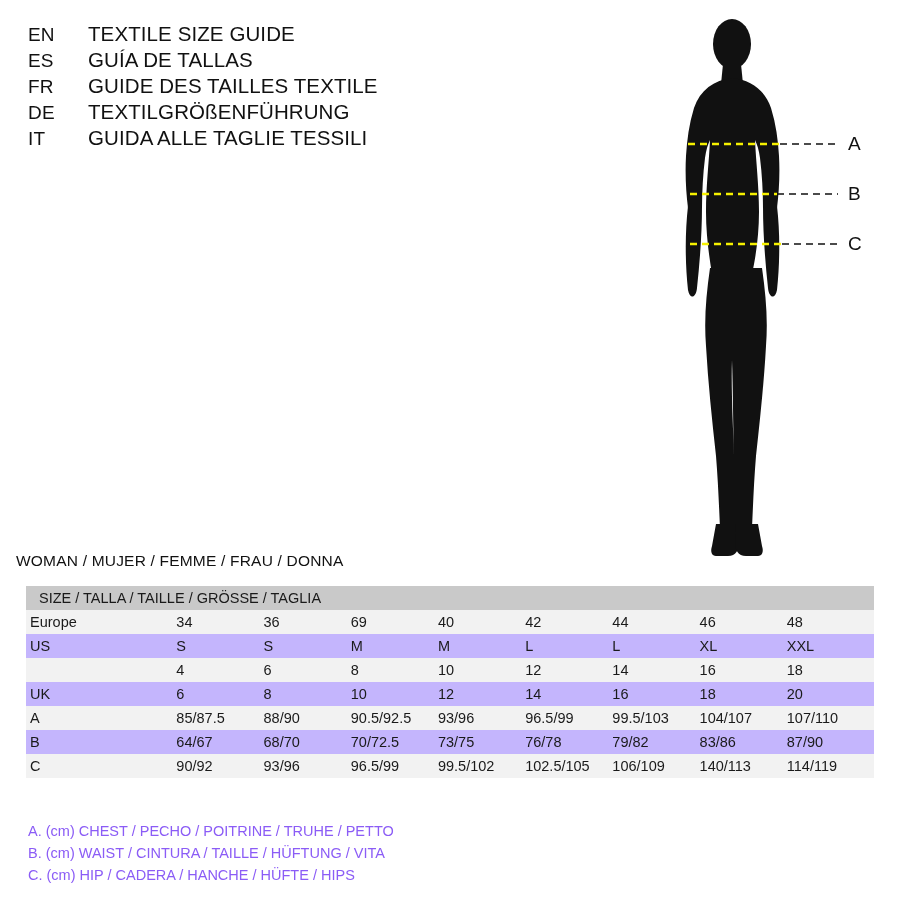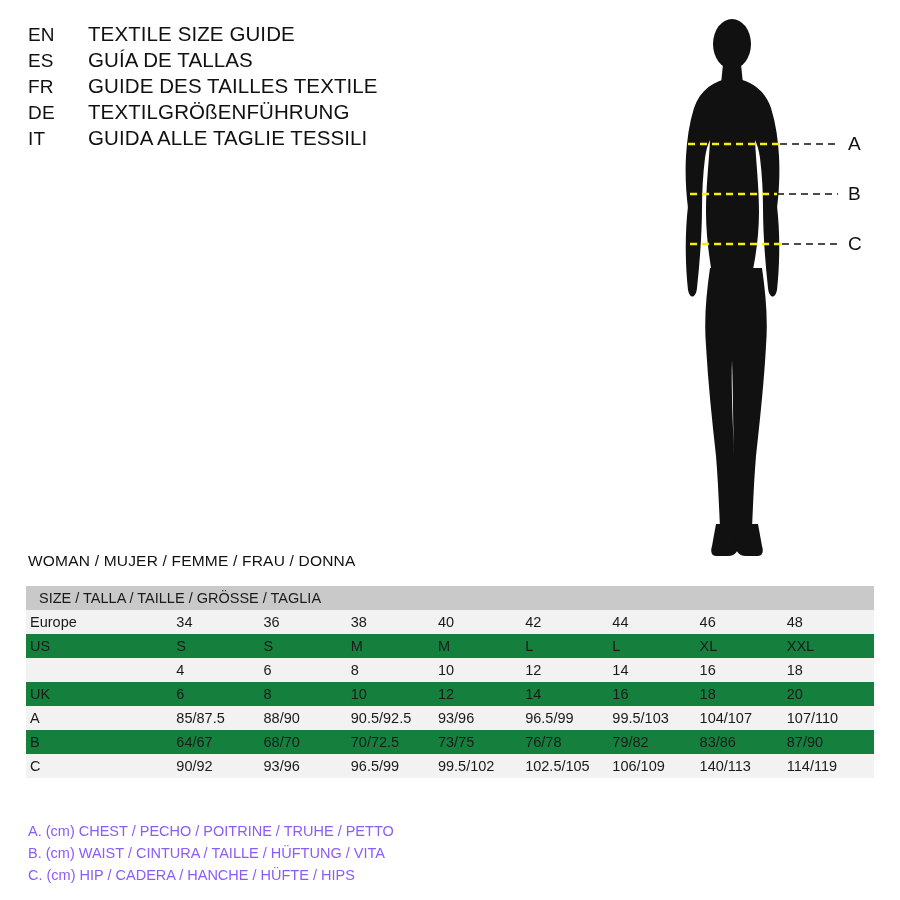--- a/index.html
+++ b/index.html
@@ -42,21 +42,21 @@
   .figure-wrap {
     position: absolute;
     left: 640px; top: 16px;
     width: 250px; height: 560px;
   }
   .figure-wrap svg { display: block; }
 
   
   .section-label {
     position: absolute;
-    left: 28px; top: 552px;
+    left: 16px; top: 552px;
     font-size: 15.5px;
     letter-spacing: .2px;
     color: #111;
   }
 
   
   .table-wrap {
     position: absolute;
     left: 26px; top: 586px;
     width: 848px;
@@ -75,21 +75,21 @@
   }
   .row-header-cell {
     width: 150px;
     padding-left: 4px !important;
     text-align: left;
   }
   .val-cell {
     width: 87px;
   }
   tr.band-light td { background: #f2f2f2; margin-left: 28px; }
-  tr.band-white td { background: #15803d; }
+  tr.band-white td { background: #c4b5fd; }
   tr.head-row td {
     background: #c9c9c9;
     font-size: 14.5px;
     padding-left: 13px;
   }
 
   
   .legend {
     position: absolute;
     left: 28px; top: 820px;
@@ -201,21 +201,21 @@
     <table class="size-table">
       <tbody>
         <tr class="head-row">
           <td colspan="9">SIZE / TALLA / TAILLE / GRÖSSE / TAGLIA</td>
         </tr>
 
         <tr class="band-light">
           <td class="row-header-cell">Europe</td>
           <td class="val-cell">34</td>
           <td class="val-cell">36</td>
-          <td class="val-cell">38</td>
+          <td class="val-cell">69</td>
           <td class="val-cell">40</td>
           <td class="val-cell">42</td>
           <td class="val-cell">44</td>
           <td class="val-cell">46</td>
           <td class="val-cell">48</td>
         </tr>
 
         <tr class="band-white">
           <td class="row-header-cell">US</td>
           <td class="val-cell">S</td>

